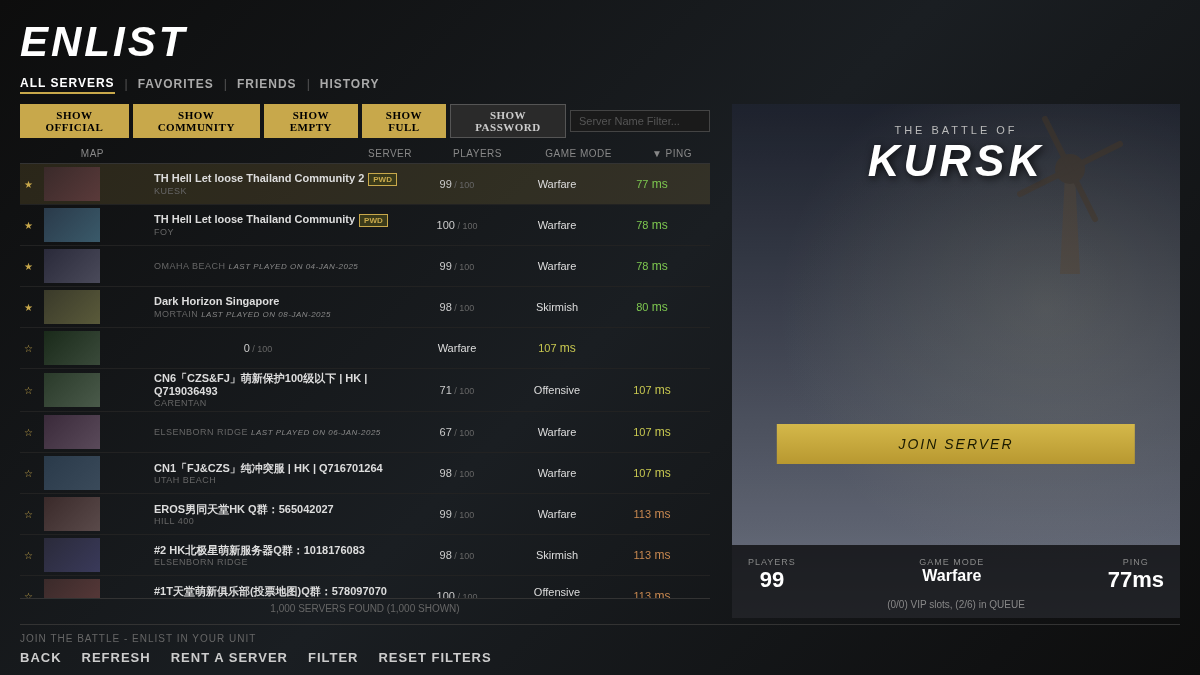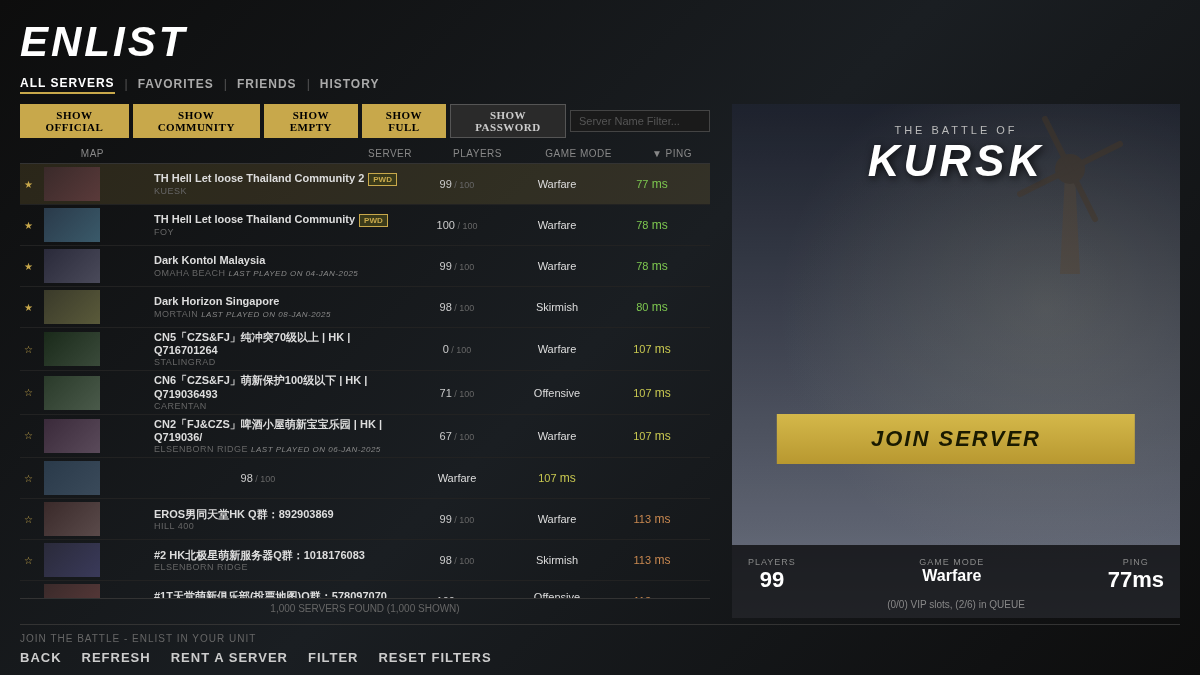--- a/index.html
+++ b/index.html
@@ -304,22 +304,22 @@
 
     .join-btn {
       position: absolute;
       bottom: 30%;
       left: 50%;
       transform: translateX(-50%);
       width: 80%;
       background: linear-gradient(180deg, #d4b84a 0%, #b89830 100%);
       border: none;
       color: #1a1a00;
-      font-size: 22px;
-      font-weight: 700;
+      font-size: 14px;
+      font-weight: 400;
       text-transform: uppercase;
       letter-spacing: 2px;
       padding: 12px 20px;
       cursor: pointer;
       font-style: italic;
     }
 
     .server-stats {
       position: absolute;
       bottom: 0;
@@ -459,21 +459,20 @@
     <div class="gamemode-col">Warfare</div>
     <div class="ping-col green">78<span class="ping-unit"> ms</span></div>
     <span class="scroll-indicator"></span>
   </div>
           <div class="server-row">
     <span class="star-icon">★</span>
     <div class="map-thumb">
       <div class="map-thumb-inner map3"></div>
     </div>
     <div class="server-info">
-      <div class="server-name">Dark Kontol Malaysia</div>
       <div class="server-map">OMAHA BEACH <span class="server-note">Last Played On 04-Jan-2025</span></div>
     </div>
     <div class="players-col">99<span class="players-max"> / 100</span></div>
     <div class="gamemode-col">Warfare</div>
     <div class="ping-col green">78<span class="ping-unit"> ms</span></div>
     <span class="scroll-indicator"></span>
   </div>
           <div class="server-row">
     <span class="star-icon">★</span>
     <div class="map-thumb">
@@ -486,24 +485,20 @@
     <div class="players-col">98<span class="players-max"> / 100</span></div>
     <div class="gamemode-col">Skirmish</div>
     <div class="ping-col green">80<span class="ping-unit"> ms</span></div>
     <span class="scroll-indicator"></span>
   </div>
           <div class="server-row">
     <span class="star-icon">☆</span>
     <div class="map-thumb">
       <div class="map-thumb-inner map5"></div>
     </div>
-    <div class="server-info">
-      <div class="server-name">CN5「CZS&amp;FJ」纯冲突70级以上 | HK | Q716701264</div>
-      <div class="server-map">STALINGRAD</div>
-    </div>
     <div class="players-col">0<span class="players-max"> / 100</span></div>
     <div class="gamemode-col">Warfare</div>
     <div class="ping-col yellow">107<span class="ping-unit"> ms</span></div>
     <span class="scroll-indicator"></span>
   </div>
           <div class="server-row">
     <span class="star-icon">☆</span>
     <div class="map-thumb">
       <div class="map-thumb-inner map6"></div>
     </div>
@@ -515,45 +510,48 @@
     <div class="gamemode-col">Offensive</div>
     <div class="ping-col yellow">107<span class="ping-unit"> ms</span></div>
     <span class="scroll-indicator"></span>
   </div>
           <div class="server-row">
     <span class="star-icon">☆</span>
     <div class="map-thumb">
       <div class="map-thumb-inner map7"></div>
     </div>
     <div class="server-info">
-      <div class="server-name">CN2「FJ&amp;CZS」啤酒小屋萌新宝宝乐园 | HK | Q719036/</div>
       <div class="server-map">ELSENBORN RIDGE <span class="server-note">Last Played On 06-Jan-2025</span></div>
     </div>
     <div class="players-col">67<span class="players-max"> / 100</span></div>
     <div class="gamemode-col">Warfare</div>
     <div class="ping-col yellow">107<span class="ping-unit"> ms</span></div>
     <span class="scroll-indicator"></span>
   </div>
           <div class="server-row">
     <span class="star-icon">☆</span>
     <div class="map-thumb">
       <div class="map-thumb-inner map8"></div>
     </div>
+    <div class="server-info">
+      <div class="server-name">CN1「FJ&amp;CZS」纯冲突服 | HK | Q716701264</div>
+      <div class="server-map">UTAH BEACH</div>
+    </div>
     <div class="players-col">98<span class="players-max"> / 100</span></div>
     <div class="gamemode-col">Warfare</div>
     <div class="ping-col yellow">107<span class="ping-unit"> ms</span></div>
     <span class="scroll-indicator"></span>
   </div>
           <div class="server-row">
     <span class="star-icon">☆</span>
     <div class="map-thumb">
       <div class="map-thumb-inner map9"></div>
     </div>
     <div class="server-info">
-      <div class="server-name"><cn> EROS男同天堂HK Q群：892903869</cn></div>
+      <div class="server-name"><cn> EROS男同天堂HK Q群：565042027</cn></div>
       <div class="server-map">HILL 400</div>
     </div>
     <div class="players-col">99<span class="players-max"> / 100</span></div>
     <div class="gamemode-col">Warfare</div>
     <div class="ping-col orange">113<span class="ping-unit"> ms</span></div>
     <span class="scroll-indicator"></span>
   </div>
           <div class="server-row">
     <span class="star-icon">☆</span>
     <div class="map-thumb">

